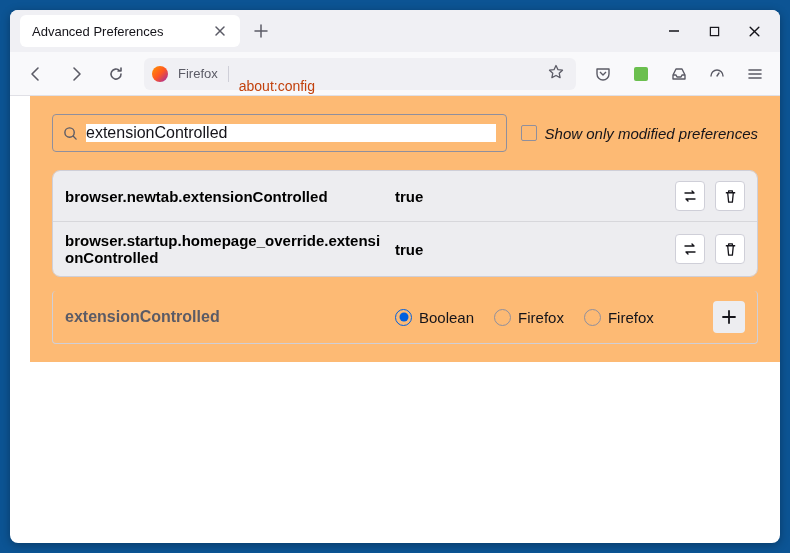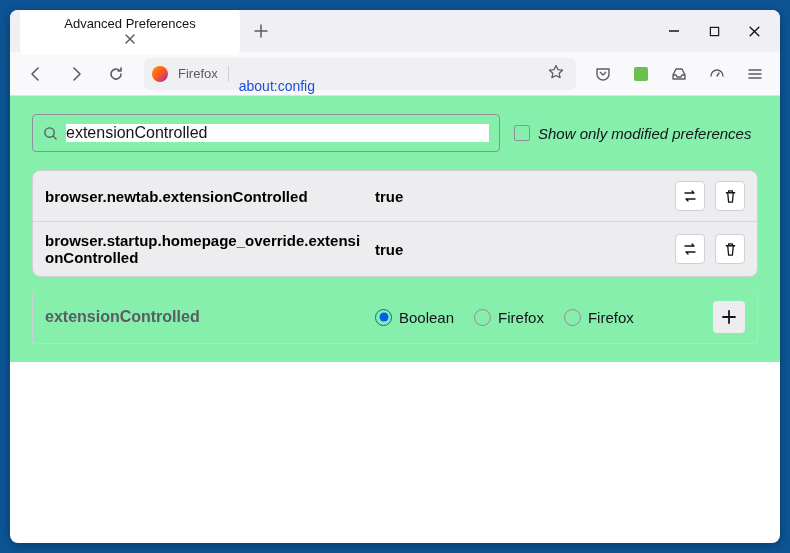--- a/index.html
+++ b/index.html
@@ -1,36 +1,36 @@
 <!DOCTYPE html>
 <html><head>
   <meta charset="utf-8">
   <style>
     * { box-sizing: border-box; margin: 0; padding: 0; }
     body { font-family: -apple-system, BlinkMacSystemFont, "Segoe UI", Arial, sans-serif; background: #0c5494; width: 790px; height: 553px; overflow: hidden; }
     .window { background: #fff; border-radius: 8px; margin: 10px; height: 533px; overflow: hidden; box-shadow: 0 2px 10px rgba(0,0,0,0.3); }
     .titlebar { display: flex; align-items: center; height: 42px; background: #f0f0f4; padding: 0 8px; }
-    .tab { display: flex; align-items: center; background: #fff; border-radius: 6px; padding: 8px 12px; margin: 6px 2px; min-width: 220px; font-size: 13px; color: #15141a; flex-direction: column; }
+    .tab { display: flex; align-items: center; background: #fff; border-radius: 6px; padding: 8px 12px; margin: 6px 2px; min-width: 220px; font-size: 13px; color: #15141a; }
     .tab-title { flex: 1; }
     .tab-close { width: 16px; height: 16px; display: flex; align-items: center; justify-content: center; cursor: pointer; color: #5b5b66; }
     .new-tab { width: 30px; height: 30px; display: flex; align-items: center; justify-content: center; margin-left: 4px; color: #5b5b66; cursor: pointer; font-size: 18px; }
     .titlebar-spacer { flex: 1; }
     .win-controls { display: flex; gap: 20px; margin-right: 8px; }
     .win-btn { width: 20px; height: 20px; display: flex; align-items: center; justify-content: center; color: #15141a; cursor: pointer; }
     .toolbar { display: flex; align-items: center; height: 44px; padding: 0 10px; gap: 8px; background: #f9f9fb; border-bottom: 1px solid #e0e0e6; }
     .nav-btn { width: 32px; height: 32px; display: flex; align-items: center; justify-content: center; color: #5b5b66; cursor: pointer; border-radius: 4px; }
     .urlbar { flex: 1; display: flex; align-items: center; background: #f0f0f4; border-radius: 6px; height: 32px; padding: 0 8px; margin: 0 4px; }
     .urlbar-firefox { display: flex; align-items: center; gap: 10px; padding-right: 10px; border-right: 1px solid #cfcfd8; }
     .firefox-icon { width: 16px; height: 16px; background: linear-gradient(135deg, #ff9500, #ff5722, #9c27b0); border-radius: 50%; }
     .urlbar-label { font-size: 13px; color: #5b5b66; }
-    .urlbar-text { font-size: 14px; color: #1d4ed8; padding-left: 10px; flex: 1; margin-top: 24px; }
+    .urlbar-text { font-size: 14px; color: #c2410c; padding-left: 10px; flex: 1; margin-top: 24px; }
     .urlbar-star { width: 20px; color: #5b5b66; cursor: pointer; }
     .tb-icon { width: 30px; height: 30px; display: flex; align-items: center; justify-content: center; color: #5b5b66; cursor: pointer; }
     .ext-green { width: 14px; height: 14px; background: #6bbf4e; border-radius: 2px; }
-    .content { padding: 18px 22px; background: #86efac; }
+    .content { padding: 18px 22px; background: #fdba74; margin-left: 20px; }
     .search-row { display: flex; align-items: center; gap: 14px; margin-bottom: 18px; }
     .search-box { flex: 1; display: flex; align-items: center; border: 1px solid #8f8f9d; border-radius: 4px; height: 38px; padding: 0 10px; max-width: 468px; }
     .search-box svg { color: #5b5b66; margin-right: 8px; }
     .search-input { border: none; outline: none; font-size: 16px; flex: 1; color: #15141a; }
     .checkbox-wrap { display: flex; align-items: center; gap: 8px; font-size: 15px; color: #15141a; cursor: pointer; font-style: italic; }
     .chk { width: 16px; height: 16px; border: 1px solid #8f8f9d; border-radius: 2px; }
     .pref-list { border: 1px solid #cfcfd8; border-radius: 8px; overflow: hidden; }
     .pref-row { display: flex; align-items: center; padding: 10px 12px; font-size: 15px; min-height: 44px; }
     .pref-row.modified { background: #ededf0; font-weight: 700; }
     .pref-row + .pref-row.modified { border-top: 1px solid #d7d7db; }

